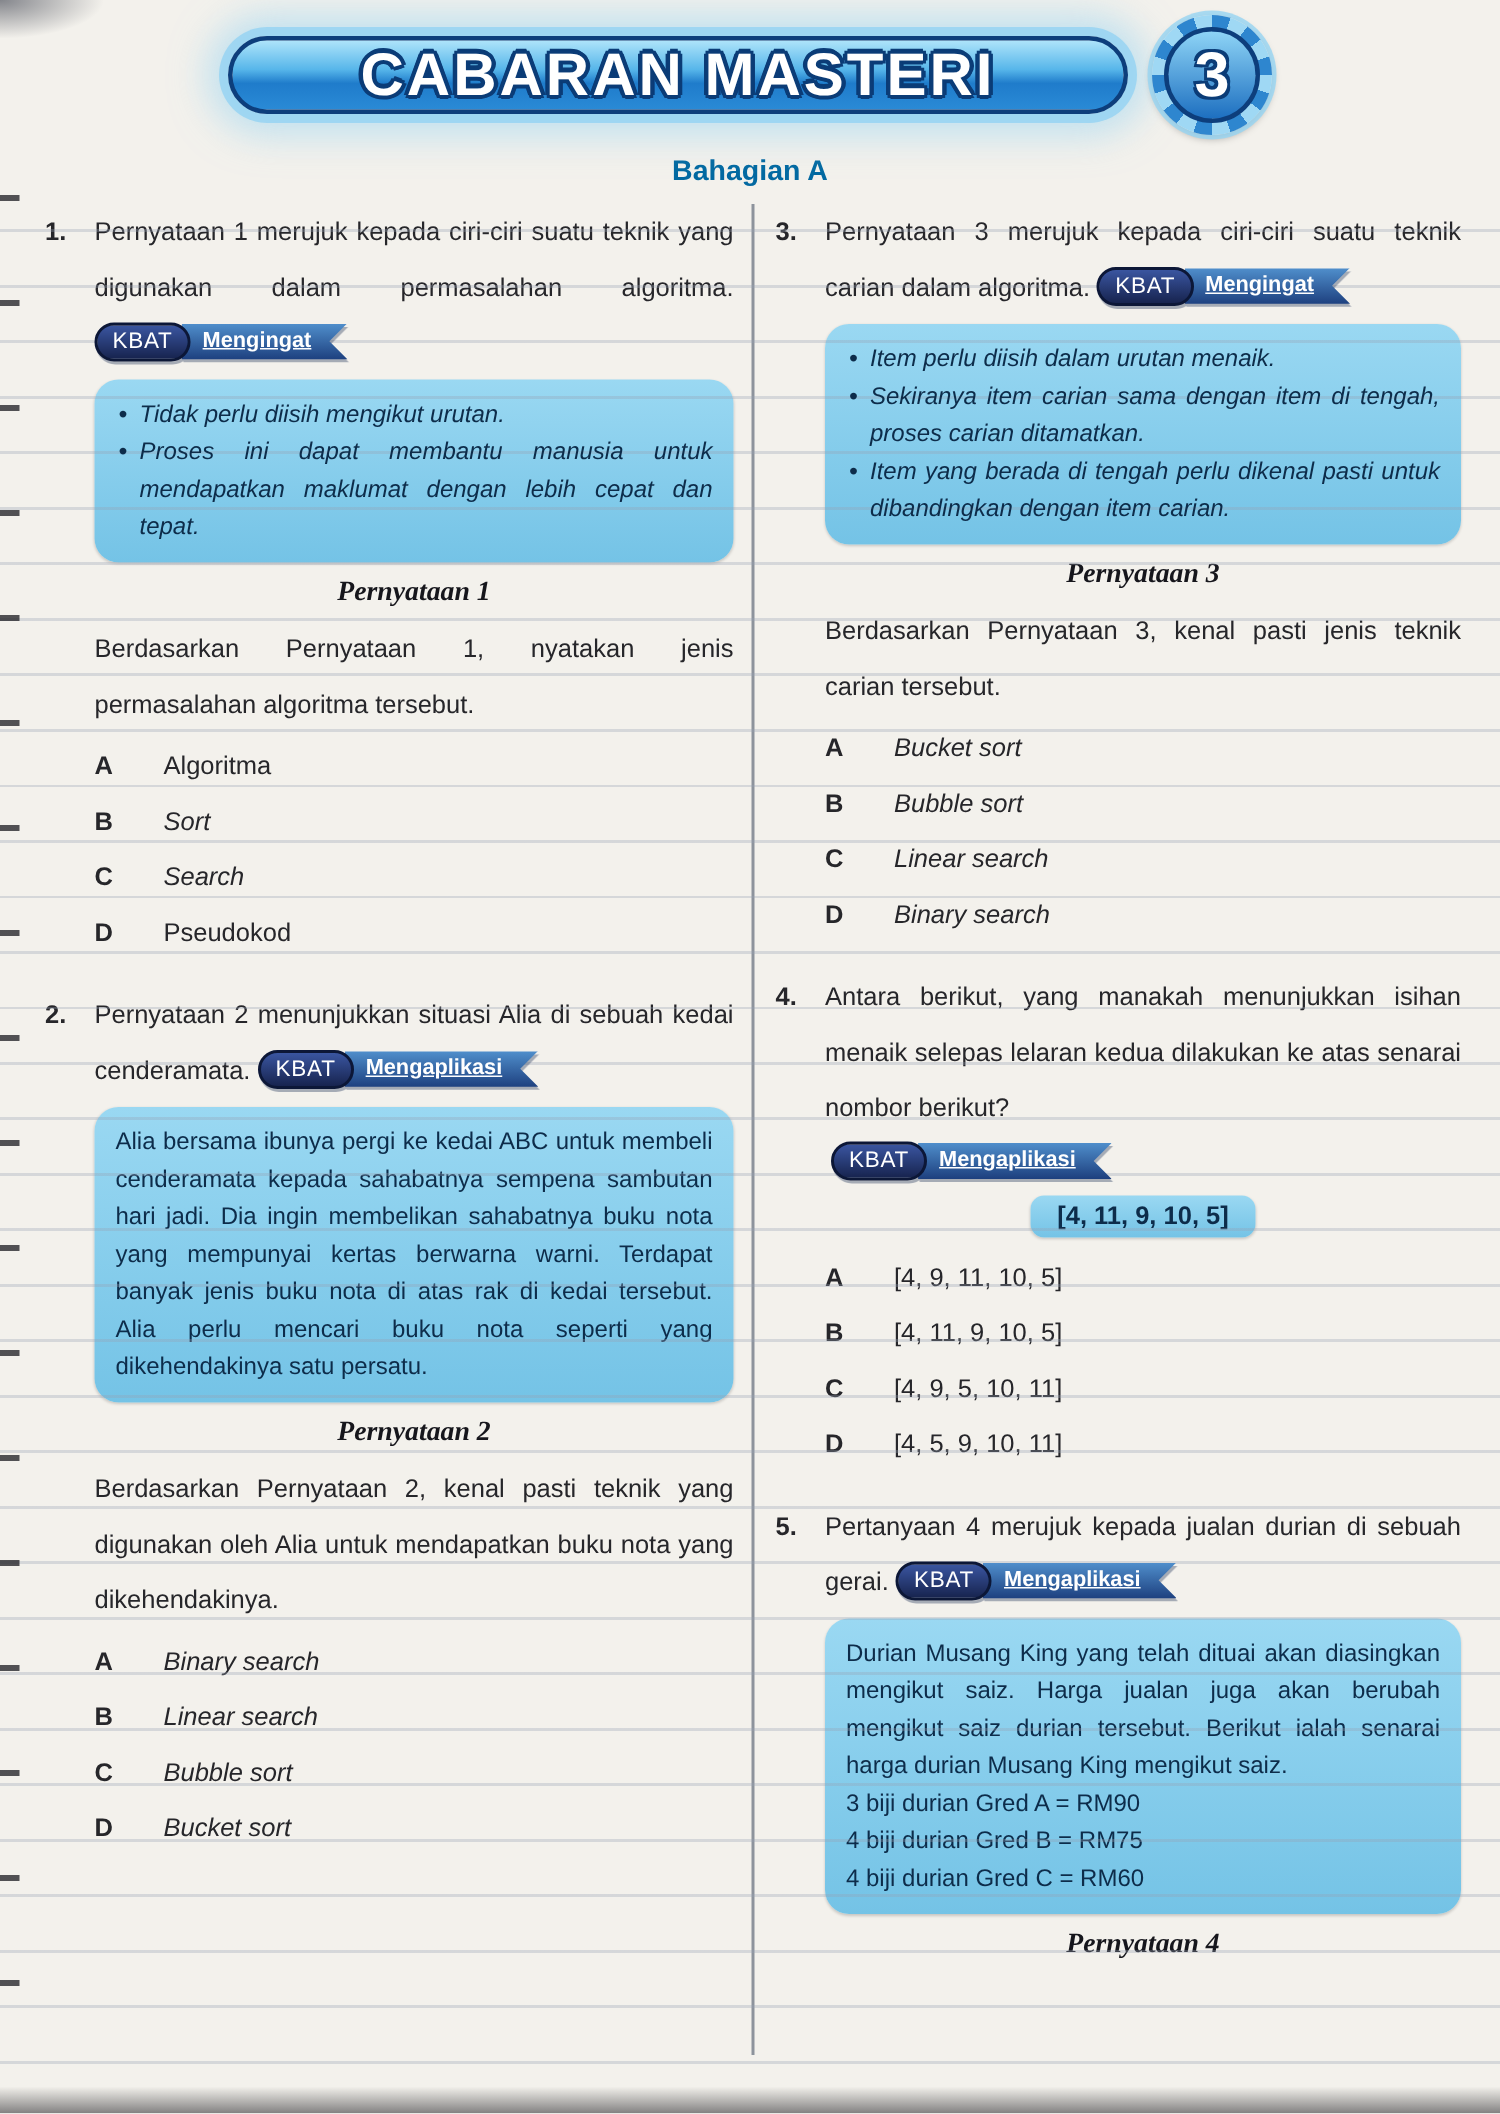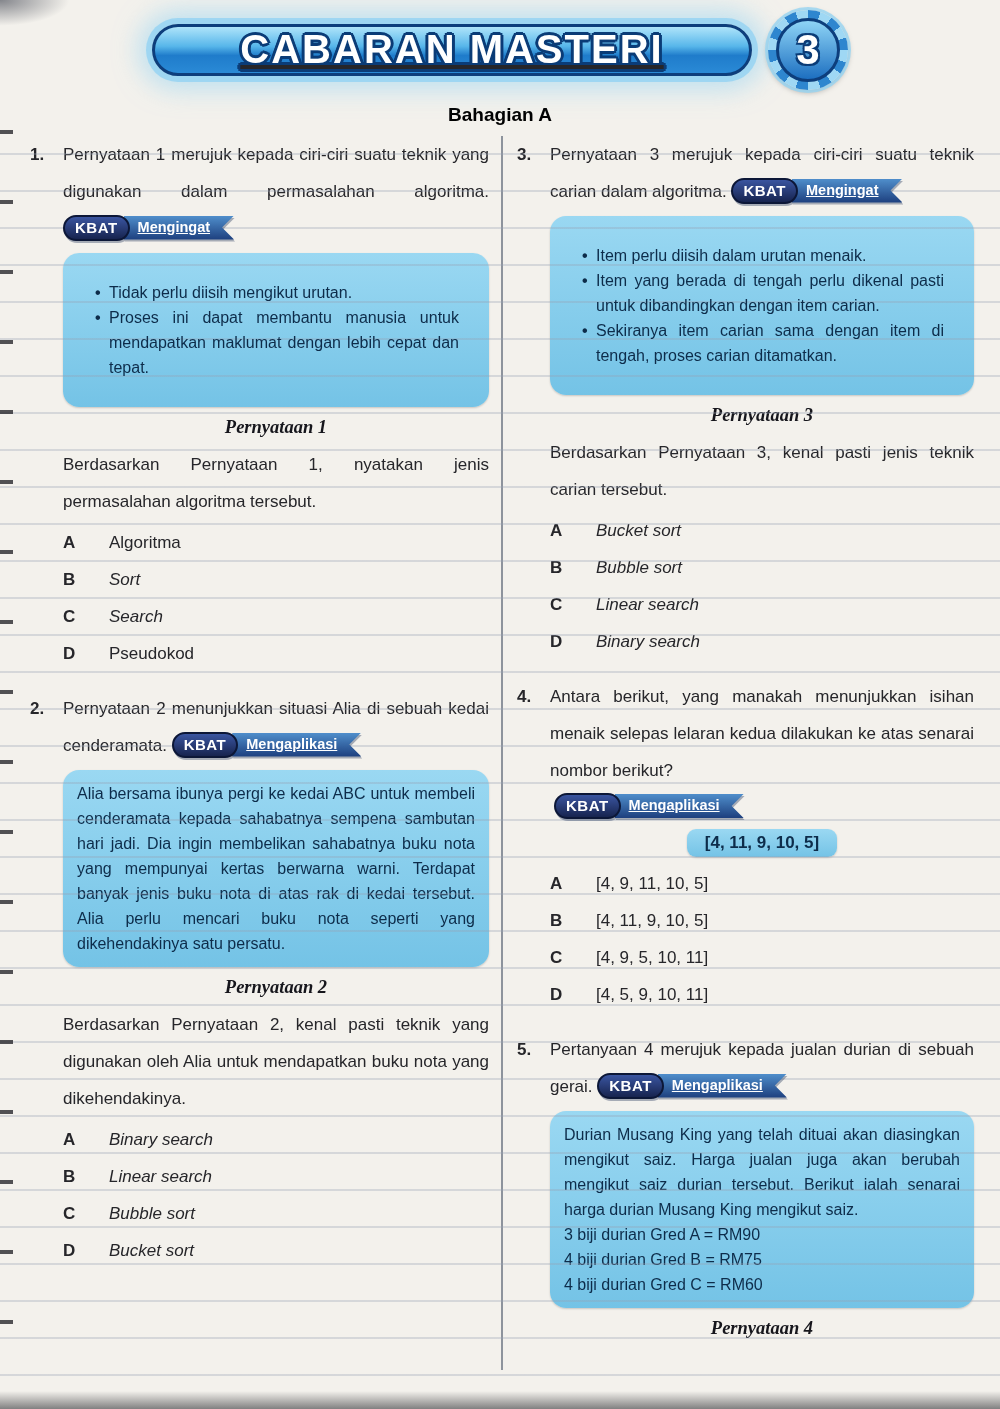--- a/index.html
+++ b/index.html
@@ -44,21 +44,21 @@
     padding-top:10px;
     display:flex; justify-content:center; align-items:center; gap:16px;
   }
   .banner {
     position:relative;
     width:600px; height:52px;
     border:3px solid #0d3e7c;
     border-radius:30px;
     background:linear-gradient(180deg,#aee4fa 0%, #57b6ea 42%, #1f7ccb 62%, #2a8ad6 100%);
     box-shadow:0 0 0 6px rgba(150,212,242,.85), 0 0 24px 14px rgba(150,212,242,.55);
-    display:flex; justify-content:center;text-decoration:underline;
+    display:flex; align-items:center; justify-content:center;
   }
   .banner-title {
     font-size:40px; font-weight:800; letter-spacing:2px; color:#fff;
     text-shadow:
       -2px -2px 0 #0b3c77, 2px -2px 0 #0b3c77,
       -2px 2px 0 #0b3c77, 2px 2px 0 #0b3c77,
       0 3px 0 #0b3c77, 3px 0 0 #0b3c77,
       -3px 0 0 #0b3c77, 0 -3px 0 #0b3c77;
     white-space:nowrap;
   }
@@ -75,21 +75,21 @@
     border:3px solid #0d3e7c;
     display:flex; align-items:center; justify-content:center;
   }
   .badge-num {
     font-size:42px; font-weight:800; color:#fff;
     text-shadow:-2px -2px 0 #0b3c77, 2px -2px 0 #0b3c77, -2px 2px 0 #0b3c77, 2px 2px 0 #0b3c77;
   }
 
   .section-title {
     text-align:center; font-weight:800; font-size:19px;
-    margin:14px 0 4px; color:#000000;
+    margin:14px 0 4px; color:#0369a1;
   }
 
   
   .columns {
     display:flex; align-items:stretch;
     padding:6px 26px 0 30px;
     height:1240px;
   }
   .col { width:50%; }
   .col.left  { padding-right:12px; }
@@ -106,21 +106,21 @@
     margin:0 0 6px; font-size:17px; line-height:37px;
     text-align:justify;
   }
   .q-prompt { margin:2px 0 4px; }
 
   
   .kbat { display:inline-flex; align-items:center; vertical-align:middle; white-space:nowrap; transform:translateY(-2px); filter:drop-shadow(1px 2px 0 rgba(20,40,80,.35)); }
   .kbat-pill {
     background:linear-gradient(180deg,#3a55a0,#17244f);
     border:2px solid #0c1737;
-    color:#fff; font-weight:700; font-size:15px; letter-spacing:.5px;
+    color:#fff; font-weight:400; font-size:15px; letter-spacing:.5px;
     border-radius:14px; padding:1px 10px 2px; line-height:19px;
     position:relative; z-index:2;
   }
   .kbat-ribbon {
     margin-left:-6px;
     background:linear-gradient(180deg,#4f8ecb,#1d3f7e);
     color:#fff; font-weight:700; font-size:14.5px;
     padding:3px 24px 4px 14px; line-height:17px;
     clip-path:polygon(0 0, 100% 0, calc(100% - 12px) 50%, 100% 100%, 0 100%);
     text-decoration:underline;
@@ -131,21 +131,21 @@
   .bluebox {
     background:linear-gradient(180deg,#9ad8f2,#74c3e6);
     border-radius:16px;
     padding:11px 14px;
     margin:6px 0 8px;
     color:#0d2c4a;
     font-size:16px; line-height:25px;
     box-shadow:0 1px 2px rgba(0,0,0,.18);
     text-align:justify;
   }
-  .bluebox ul { margin:16px; padding:0; list-style:none; }
+  .bluebox ul { margin:0; padding:0; list-style:none;font-style:italic; }
   .bluebox li { position:relative; padding-left:16px; }
   .bluebox li::before { content:"•"; position:absolute; left:2px; font-weight:700; }
   .bluebox p { margin:0; }
   .price-line { text-align:left; }
 
   .caption {
     text-align:center;
     font-family:"Liberation Serif", serif;
     font-style:italic; font-weight:700;
     font-size:18.5px; color:#16161c;
@@ -281,22 +281,22 @@
           <div class="q-body">
             <p class="q-intro"><span>Pernyataan 3 merujuk kepada ciri-ciri suatu teknik carian dalam algoritma.</span>
               <span class="kbat">
                   <span class="kbat-pill">KBAT</span>
                   <span class="kbat-ribbon">Mengingat</span>
                 </span>
             </p>
             <div class="bluebox">
               <ul>
                 <li>Item perlu diisih dalam urutan menaik.</li>
+                <li>Sekiranya item carian sama dengan item di tengah, proses carian ditamatkan.</li>
                 <li>Item yang berada di tengah perlu dikenal pasti untuk dibandingkan dengan item carian.</li>
-                <li>Sekiranya item carian sama dengan item di tengah, proses carian ditamatkan.</li>
               </ul>
             </div>
             <div class="caption">Pernyataan 3</div>
             <p class="q-prompt">Berdasarkan Pernyataan 3, kenal pasti jenis teknik carian tersebut.</p>
             <div class="options">
               <div class="option">
                   <span class="opt-letter">A</span>
                   <span class="opt-text i">Bucket sort</span>
                 </div>
               <div class="option">

